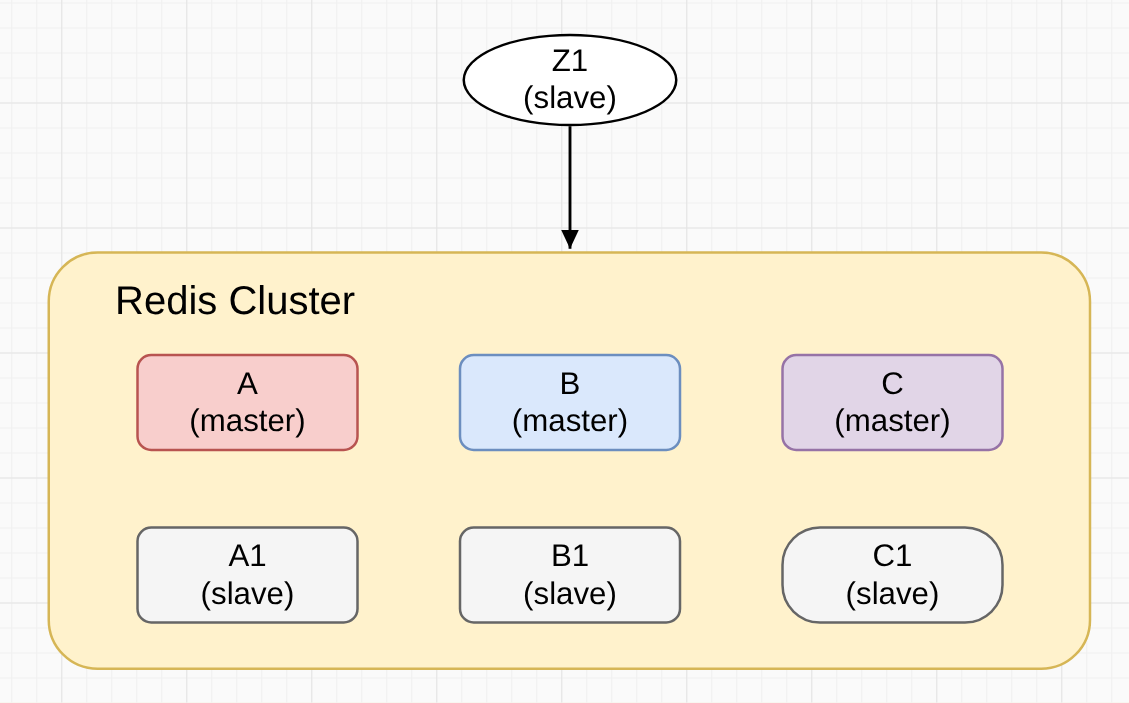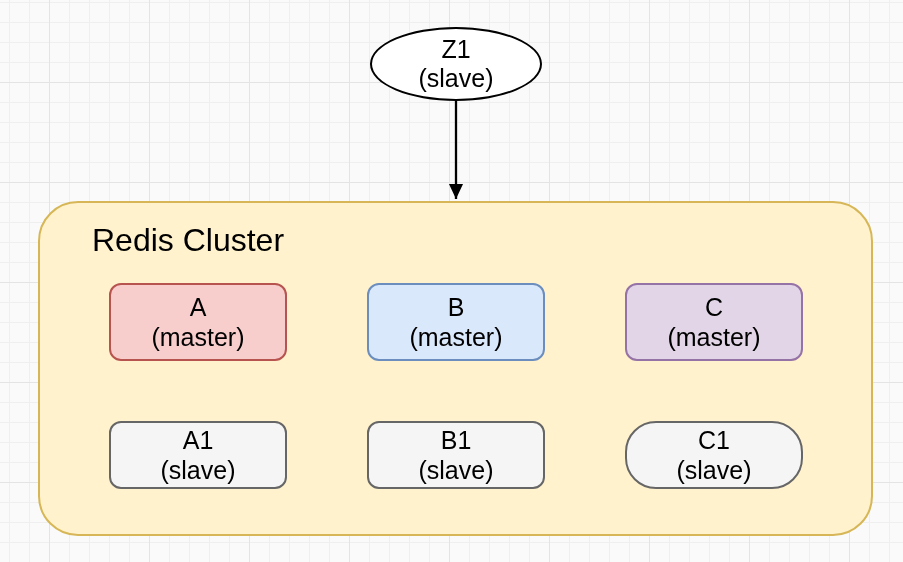--- a/index.html
+++ b/index.html
@@ -68,21 +68,21 @@
     white-space: nowrap;
   }
   .rect-node {
     width: 178px; height: 78px;
     border-radius: 12px;
     border: 2px solid;
   }
   .master-a { left: 109px; top: 283px; background: #f8cecc; border-color: #b85450; }
   .master-b { left: 367px; top: 283px; background: #dae8fc; border-color: #6c8ebf; }
   .master-c { left: 625px; top: 283px; background: #e1d5e7; border-color: #9673a6; }
-  .slave    { background: #f5f5f5; border-color: #666666; height: 68px; }
+  .slave    { background: #f5f5f5; border-color: #666666; height: 78px; }
   .slave-a  { left: 109px; top: 421px; }
   .slave-b  { left: 367px; top: 421px; }
   .slave-c  { left: 625px; top: 421px; border-radius: 31px; }
 </style>
 </head>
 <body>
 
 <div class="canvas">
 
   <svg class="arrows-layer" width="903" height="562" viewBox="0 0 903 562" xmlns="http://www.w3.org/2000/svg">

